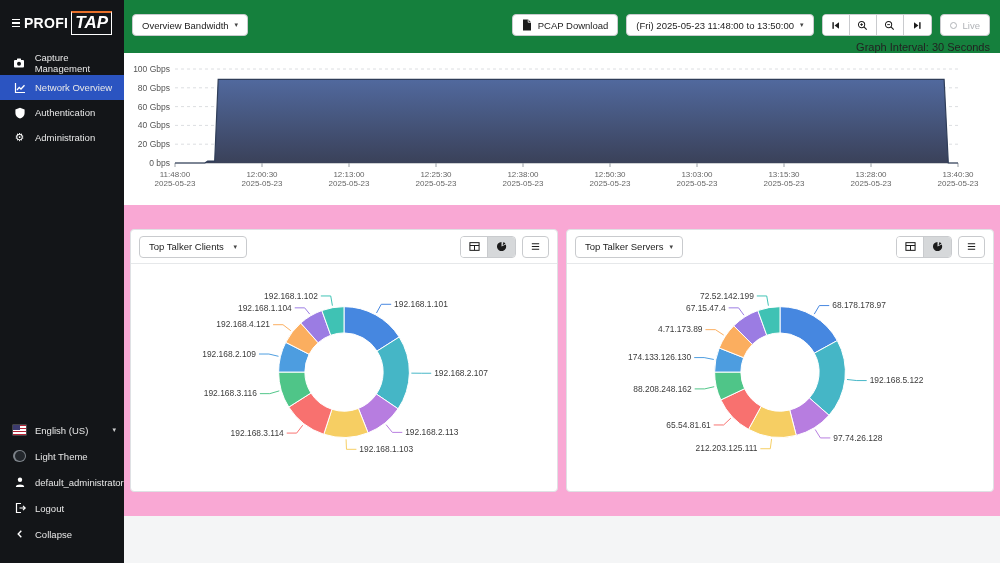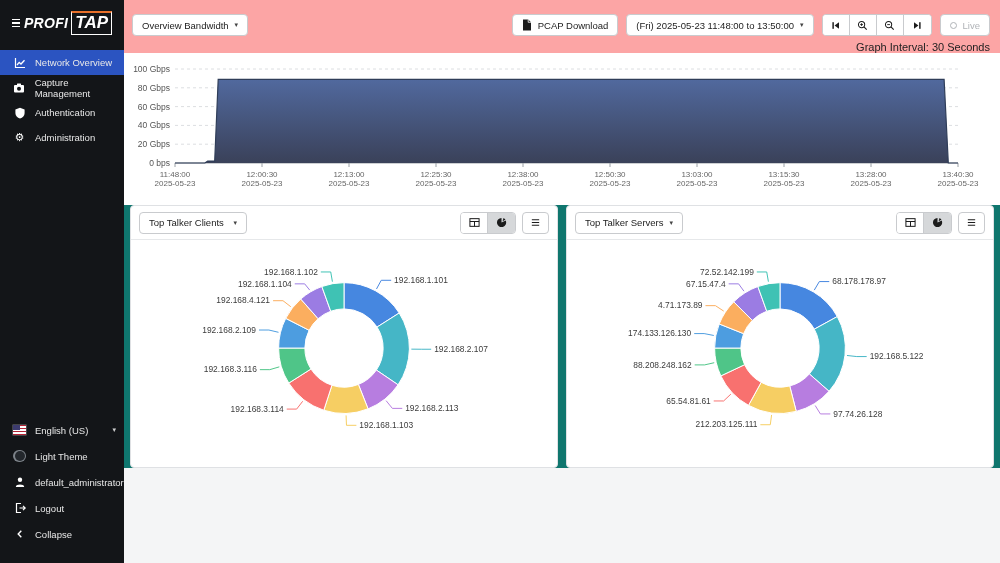--- a/index.html
+++ b/index.html
@@ -4,53 +4,53 @@
 <style>
   * { margin:0; padding:0; box-sizing:border-box; }
   html,body { width:1000px; height:563px; overflow:hidden; }
   body { font-family:"Liberation Sans", sans-serif; display:flex; background:#f4f5f6; color:#1c1c1c; }
 
   
   .sidebar { width:124px; min-width:124px; background:#131518; color:#e8e8e8; display:flex; flex-direction:column; }
   .logo { height:46px; display:flex; align-items:center; justify-content:center; gap:2px; }
   .logo-lines { display:flex; flex-direction:column; gap:2px; margin-right:2px; }
   .logo-lines i { display:block; width:8px; height:1.6px; background:#fff; }
-  .logo-profi { font-style:italic; font-weight:bold; font-size:14px; letter-spacing:.3px; color:#fff; }
+  .logo-profi { font-weight:bold; font-size:14px; letter-spacing:.3px; color:#fff; }
   .logo-tap { font-style:italic; font-weight:bold; font-size:17px; color:#fff; border:1px solid #fff; border-top:2px solid #e8702a; padding:0 3px 1px 3px; margin-left:1px; }
   .nav { margin-top:4px; }
   .nav-item { height:25px; display:flex; align-items:center; gap:9px; padding-left:13px; font-size:9.5px; cursor:pointer; }
   .nav-item.active { background:#2b54c1; }
   .nav-item .ic { width:13px; height:13px; display:flex; align-items:center; justify-content:center; }
   .side-bottom { margin-top:auto; padding-bottom:16px; }
   .side-bottom .nav-item { height:26px; }
   .lang-caret { margin-left:auto; margin-right:8px; font-size:7px; color:#cfcfcf; }
   .flag { width:15px; height:10px; position:relative; background:repeating-linear-gradient(#b22234 0 1.5px,#ffffff 1.5px 3px); box-shadow:0 0 0 .5px #777; }
   .flag::before { content:""; position:absolute; left:0; top:0; width:7px; height:5px; background:#3c3b6e; }
   .toggle { width:22px; height:12px; border-radius:7px; background:#7d838a; position:relative; }
   .toggle::after { content:""; position:absolute; width:10px; height:10px; border-radius:50%; background:#23272c; right:1px; top:1px; }
   .gear-glyph { font-family:"DejaVu Sans", sans-serif; font-size:11px; line-height:1; color:#fff; }
 
   
   .main { flex:1; display:flex; flex-direction:column; background:#fff; }
-  .topbar { padding:14px 10px 0 8px; background:#fca5a5; }
+  .topbar { padding:14px 10px 0 8px; background:#15803d; }
   .topbar-row { display:flex; align-items:center; justify-content:space-between; }
   .tb-right { display:flex; align-items:center; gap:8px; }
   .btn { display:inline-flex; align-items:center; gap:6px; border:1px solid #c9cbce; border-radius:4px; background:#fff; font-size:9.5px; color:#1c1c1c; padding:4px 9px; height:22px; cursor:pointer; font-family:inherit; }
   .caret { font-size:7px; color:#444; }
   .btn-group { display:flex; border:1px solid #c9cbce; border-radius:4px; overflow:hidden; height:22px; background:#fff; }
   .btn-group .gbtn { width:27px; height:20px; display:flex; align-items:center; justify-content:center; border-right:1px solid #c9cbce; background:#fff; cursor:pointer; }
   .btn-group .gbtn:last-child { border-right:none; }
   .live-btn { color:#b0b3b7;text-align:right; }
   .live-dot { width:7px; height:7px; border:1.4px solid #b0b3b7; border-radius:50%; display:inline-block; }
   .graph-interval { text-align:right; font-size:11px; color:#222; margin-top:5px; }
 
   .chart-wrap { background:#fff; }
   .chart-wrap svg { display:block; }
 
-  .cards-row { background:#0f766e; padding:0 6px; display:flex; gap:8px; }
+  .cards-row { background:#f9a8d4; padding:24px 6px; display:flex; gap:8px; }
   .card { flex:1; height:263px; background:#fff; border:1px solid #dfe1e4; border-radius:4px; display:flex; flex-direction:column; overflow:hidden; }
   .card-header { height:34px; min-height:34px; display:flex; align-items:center; justify-content:space-between; padding:0 8px; border-bottom:1px solid #e6e8ea; }
   .select-btn { min-width:108px; justify-content:space-between; }
   .view-group { display:flex; align-items:center; gap:6px; }
   .gbtn.active { background:#d6d8da; }
   .single-btn { width:27px; height:22px; display:flex; align-items:center; justify-content:center; border:1px solid #c9cbce; border-radius:4px; background:#fff; cursor:pointer; }
   .card-body { flex:1; position:relative; }
   .card-body svg { position:absolute; inset:0; }
 
   .bottom-fill { flex:1; background:#f4f5f6; }
@@ -62,38 +62,38 @@
   <div class="logo">
     <span class="logo-lines">
         <i></i>
         <i></i>
         <i></i>
       </span>
     <span class="logo-profi">PROFI</span>
     <span class="logo-tap">TAP</span>
   </div>
   <nav class="nav">
-    <div class="nav-item active">
-      <span class="ic">
-        <svg width="12" height="12" viewBox="0 0 12 12">
-            <path d="M1.5 1v9.5H11" stroke="#fff" stroke-width="1.2" fill="none"></path>
-            <path d="M3 8 L5.2 5.4 L7 7 L10.5 3.2" stroke="#fff" stroke-width="1.3" fill="none"></path>
-          </svg>
-      </span>
-      <span>Network Overview</span>
-    </div>
     <div class="nav-item">
       <span class="ic">
         <svg width="12" height="12" viewBox="0 0 12 12">
             <rect x="1" y="3" width="10" height="7.4" rx="1" fill="#fff"></rect>
             <rect x="4" y="1.6" width="4" height="2" rx="0.5" fill="#fff"></rect>
             <circle cx="6" cy="6.7" r="2" fill="#131518"></circle>
           </svg>
       </span>
       <span>Capture Management</span>
+    </div>
+    <div class="nav-item active">
+      <span class="ic">
+        <svg width="12" height="12" viewBox="0 0 12 12">
+            <path d="M1.5 1v9.5H11" stroke="#fff" stroke-width="1.2" fill="none"></path>
+            <path d="M3 8 L5.2 5.4 L7 7 L10.5 3.2" stroke="#fff" stroke-width="1.3" fill="none"></path>
+          </svg>
+      </span>
+      <span>Network Overview</span>
     </div>
     <div class="nav-item">
       <span class="ic">
         <svg width="12" height="12" viewBox="0 0 12 12">
             <path d="M6 .8 L10.6 2.6 V6 C10.6 8.8 8.7 10.7 6 11.5 C3.3 10.7 1.4 8.8 1.4 6 V2.6 Z" fill="#fff"></path>
           </svg>
       </span>
       <span>Authentication</span>
     </div>
     <div class="nav-item">

